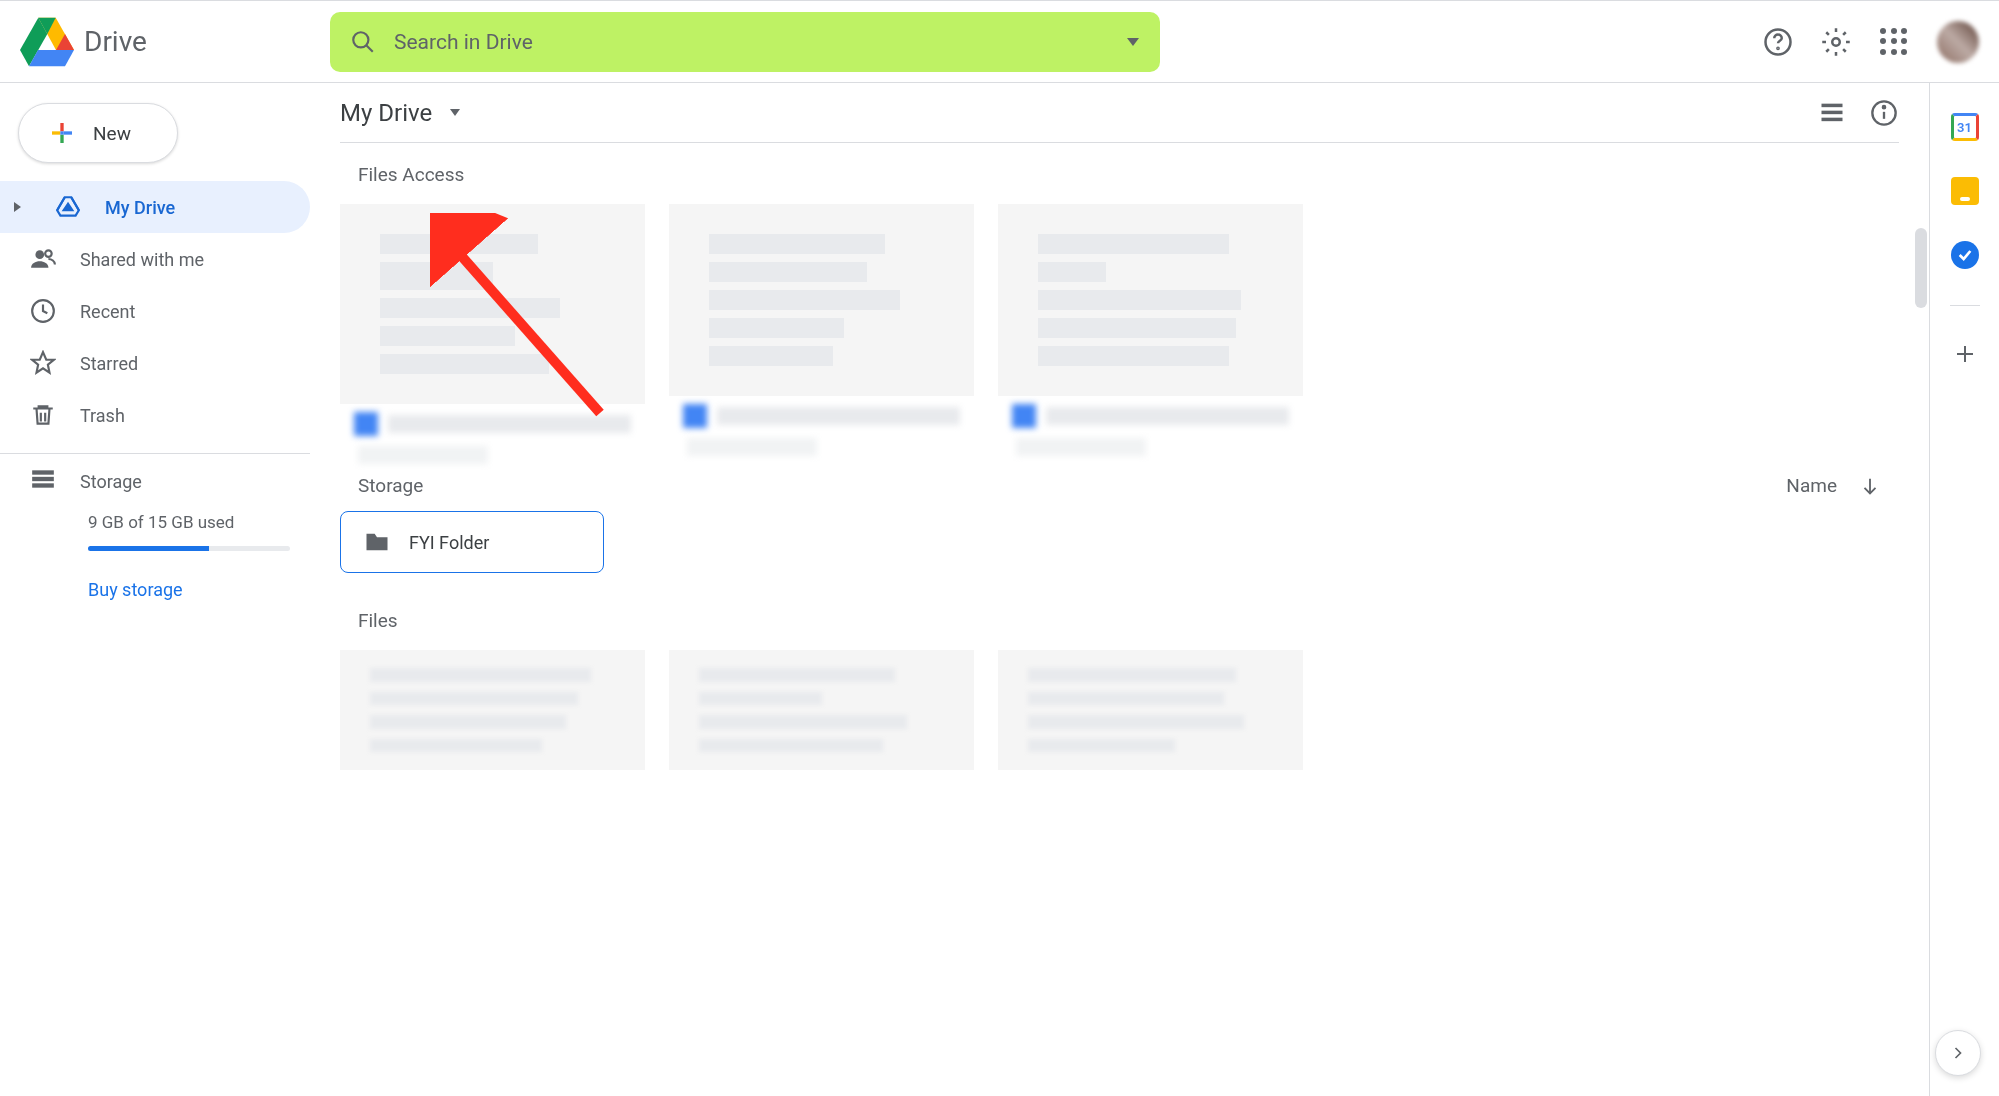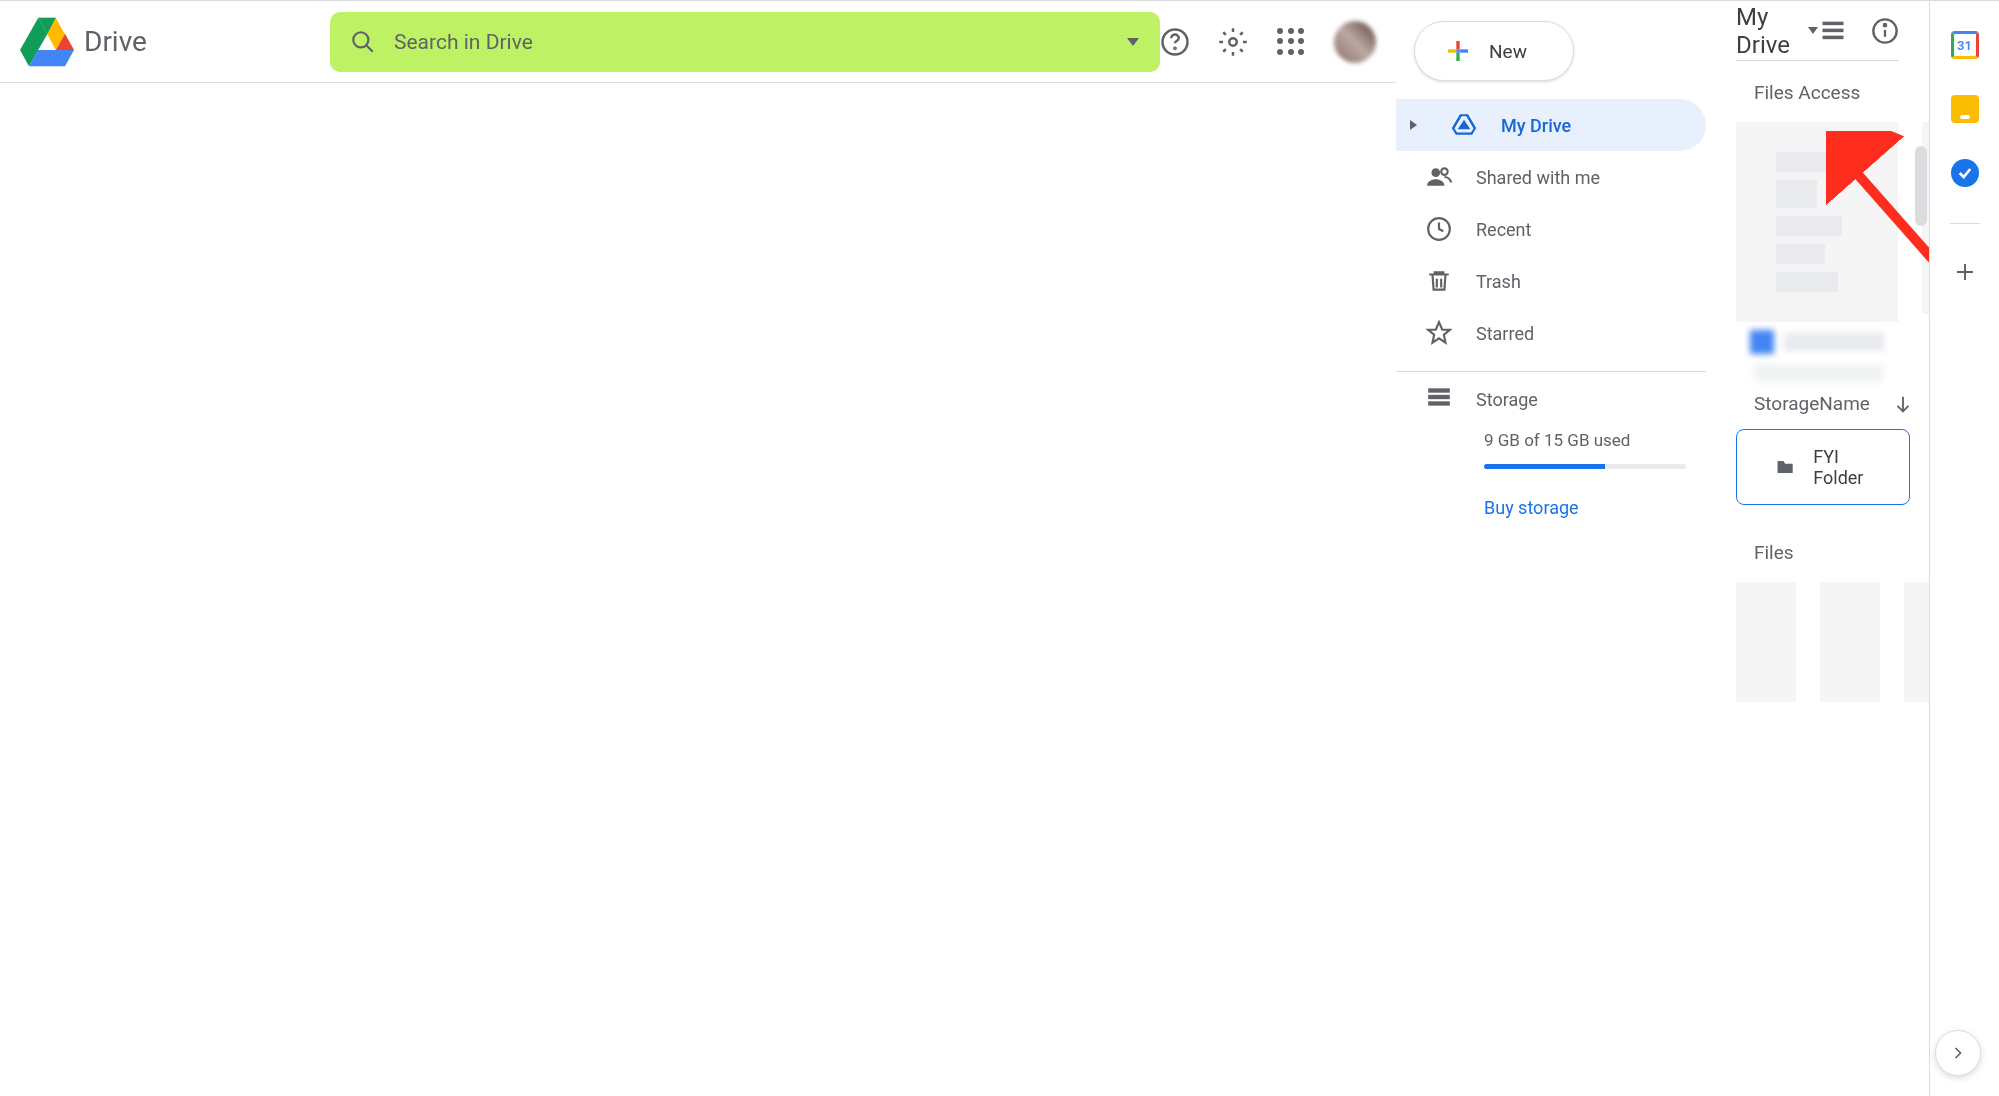--- a/index.html
+++ b/index.html
@@ -1,17 +1,17 @@
 <!DOCTYPE html>
 <html><head>
 <meta charset="utf-8">
 <style>
 * { box-sizing: border-box; margin: 0; padding: 0; font-family: 'Google Sans', Roboto, Arial, sans-serif; }
 body { background: #fff; color: #3c4043; overflow: hidden; }
-.app { display: flex; flex-direction: row; height: 1096px; width: 1999px; border-top: 1px solid #dadce0; }
+.app { display: flex; flex-direction: column; height: 1096px; width: 1999px; border-top: 1px solid #dadce0; }
 .header { display: flex; align-items: center; height: 82px; padding: 0 20px; border-bottom: 1px solid #dadce0; }
 .logo-area { display: flex; align-items: center; width: 310px; gap: 10px; }
 .logo-area svg { width: 54px; height: 54px; }
 .drive-title { font-size: 28px; color: #5f6368; }
 .search-wrap { flex: 0 0 830px; }
 .search-box { display: flex; align-items: center; background: #bef264; border-radius: 10px; height: 60px; padding: 0 20px; gap: 18px; }
 .search-box input { flex: 1; border: none; background: transparent; font-size: 21px; color: #5f6368; outline: none; }
 .search-box input::placeholder { color: #5f6368; }
 .header-actions { display: flex; align-items: center; gap: 28px; margin-left: auto; }
 .icon-btn { width: 30px; height: 30px; color: #5f6368; cursor: pointer; display: flex; align-items: center; justify-content: center; }
@@ -47,21 +47,21 @@
 .qa-thumb { flex: 1; background: #f5f5f5; display: flex; flex-direction: column; gap: 8px; padding: 30px 40px; }
 .qa-thumb div { height: 20px; background: #e8eaed; }
 .qa-footer { height: 76px; background: #fff; padding: 8px 14px; display: flex; flex-direction: column; gap: 10px; }
 .qa-footer .r1 { display: flex; gap: 10px; align-items: center; }
 .qa-footer .ic { width: 24px; height: 24px; background: #4285f4; filter: blur(3px); }
 .qa-footer .tx { flex: 1; height: 18px; background: #e8eaed; filter: blur(3px); }
 .qa-footer .tx2 { height: 18px; width: 130px; background: #f1f3f4; filter: blur(3px); margin-left: 4px; }
 .folders-header { display: flex; align-items: center; margin: 18px 18px 14px 18px; font-size: 19px; color: #5f6368; }
 .sort-area { margin-left: auto; display: flex; align-items: center; gap: 22px; color: #5f6368; justify-content: space-between; }
 .folders-row { display: flex; gap: 18px; margin-left: 0; }
-.folder-chip { display: flex; align-items: center; gap: 18px; border: 1px solid #1a73e8; border-radius: 8px; padding: 16px 38px; width: 312px; cursor: pointer; }
+.folder-chip { display: flex; align-items: center; gap: 18px; border: 1px solid #1a73e8; border-radius: 8px; padding: 16px 22px; width: 264px; cursor: pointer; }
 .folder-chip .folder-ic { color: #5f6368; }
 .folder-chip .name { font-size: 18px; color: #3c4043; }
 .files-row { display: flex; gap: 24px; margin-top: 4px; }
 .file-card { width: 305px; height: 120px; background: #f5f5f5; padding: 18px 30px; display: flex; flex-direction: column; gap: 10px; }
 .file-card div { height: 20px; background: #e8eaed; filter: blur(2px); }
 .right-panel { width: 70px; border-left: 1px solid #dadce0; display: flex; flex-direction: column; align-items: center; padding-top: 30px; gap: 36px; }
 .rp-icon { width: 28px; height: 28px; border-radius: 4px; cursor: pointer; }
 .rp-divider { width: 30px; border-top: 1px solid #dadce0; }
 .rp-plus { color: #5f6368; font-size: 26px; cursor: pointer; }
 .rp-expand { position: absolute; bottom: 20px; right: 18px; width: 46px; height: 46px; background: #fff; border: 1px solid #dadce0; border-radius: 50%; box-shadow: 0 2px 6px rgba(0,0,0,0.15); display: flex; align-items: center; justify-content: center; color: #5f6368; cursor: pointer; }
@@ -170,32 +170,32 @@
             <svg width="26" height="26" viewBox="0 0 24 24" fill="none" stroke="#5f6368" stroke-width="2">
                 <circle cx="12" cy="12" r="10"></circle>
                 <path d="M12 6v6l4 2"></path>
               </svg>
           </div>
           <span>Recent</span>
         </div>
         <div class="nav-item">
           <div class="icon-slot">
             <svg width="26" height="26" viewBox="0 0 24 24" fill="none" stroke="#5f6368" stroke-width="2">
+                <path d="M12 2l3 7h7l-5.5 4.5L18 21l-6-4-6 4 1.5-7.5L2 9h7z"></path>
+              </svg>
+          </div>
+          <span>Starred</span>
+        </div>
+        <div class="nav-item">
+          <div class="icon-slot">
+            <svg width="26" height="26" viewBox="0 0 24 24" fill="none" stroke="#5f6368" stroke-width="2">
                 <path d="M3 6h18M8 6V4h8v2M6 6l1 14h10l1-14M10 10v8M14 10v8"></path>
               </svg>
           </div>
           <span>Trash</span>
-        </div>
-        <div class="nav-item">
-          <div class="icon-slot">
-            <svg width="26" height="26" viewBox="0 0 24 24" fill="none" stroke="#5f6368" stroke-width="2">
-                <path d="M12 2l3 7h7l-5.5 4.5L18 21l-6-4-6 4 1.5-7.5L2 9h7z"></path>
-              </svg>
-          </div>
-          <span>Starred</span>
         </div>
       </div>
 
       <div class="nav-divider"></div>
 
       <div class="storage-area">
         <div class="storage-row">
           <div class="icon-slot">
             <svg width="26" height="26" viewBox="0 0 24 24" fill="#5f6368">
                 <rect x="2" y="4" width="20" height="4"></rect>

